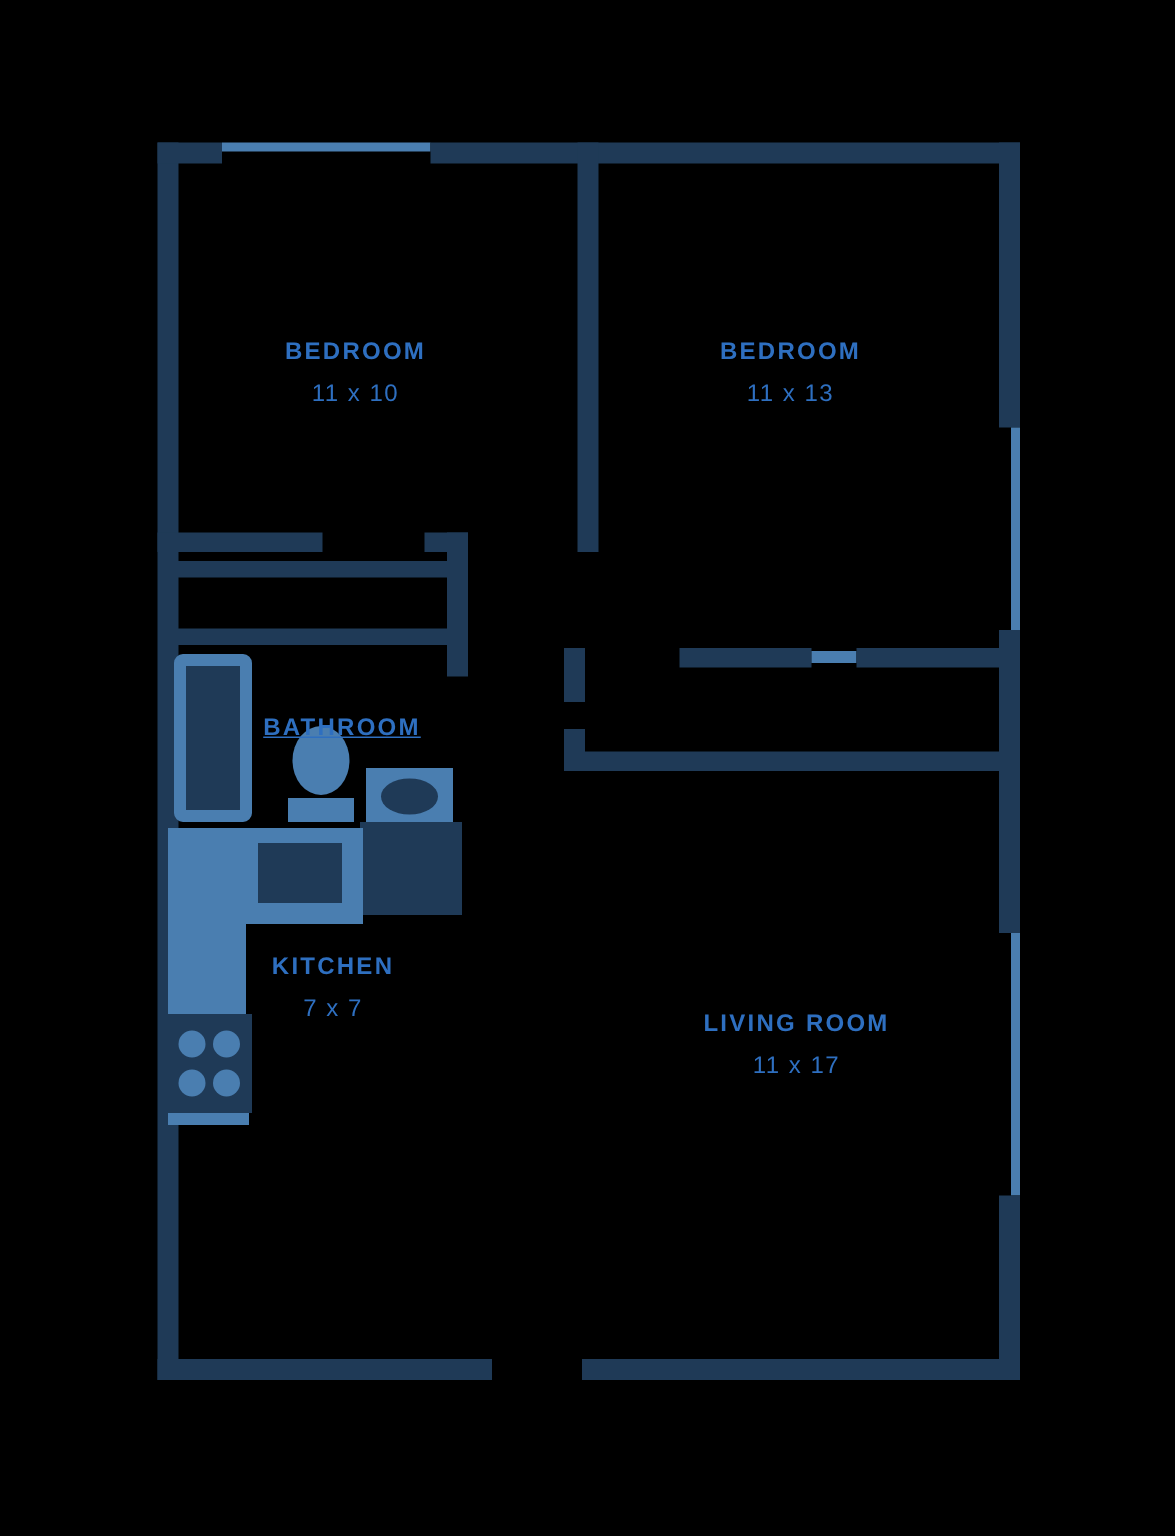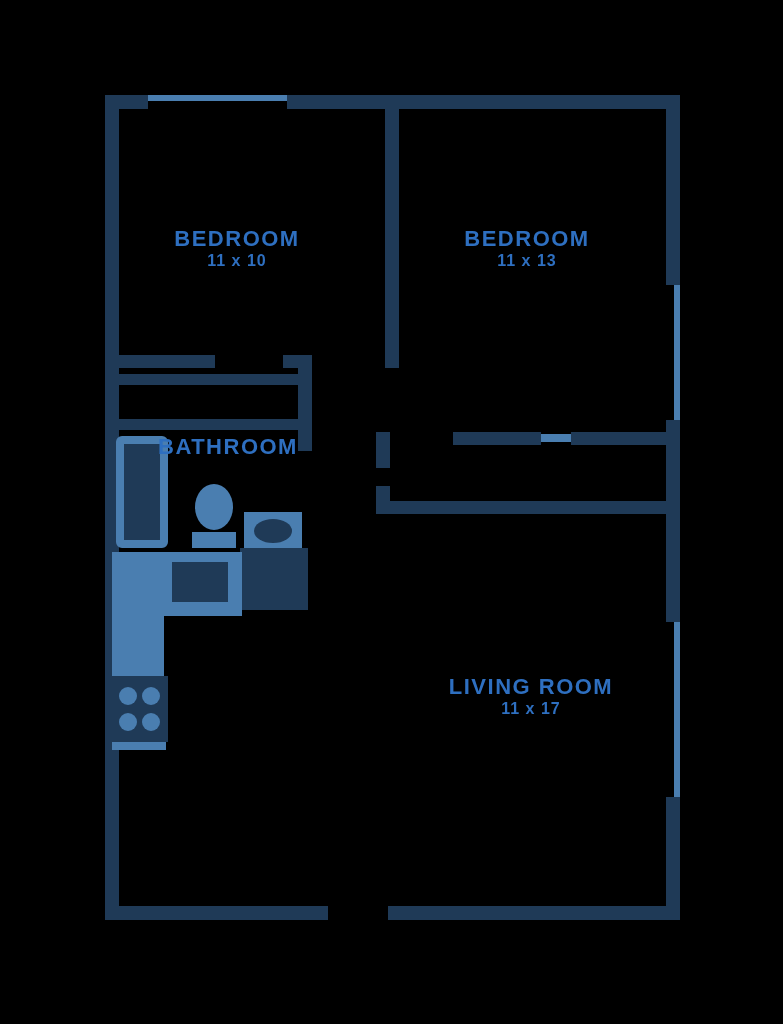--- a/index.html
+++ b/index.html
@@ -22,24 +22,24 @@
   .tub{
     position:absolute;border:8px solid var(--fixture);
     background:var(--wall);border-radius:6px;
   }
   .round{border-radius:50%;}
   .room-label{
     position:absolute;transform:translateX(-50%);
     text-align:center;color:var(--label);white-space:nowrap;
   }
   .room-name{
-    font-size:22px;font-weight:bold;letter-spacing:1.5px;
+    font-size:16px;font-weight:bold;letter-spacing:1.5px;
   }
   .room-dims{
-    font-size:16px;font-weight:bold;letter-spacing:1px;margin-top:0;
+    font-size:16px;font-weight:normal;letter-spacing:1px;margin-top:10px;
   }
 </style>
 </head>
 <body>
 
 <div class="canvas">
 
   <div class="wall" style="left:105px;top:95px;width:14px;height:825px;"></div>
 
   <div class="wall" style="left:105px;top:95px;width:43px;height:14px;"></div>
@@ -93,23 +93,27 @@
   <div class="room-label" style="left:237px;top:226px;">
     <div class="room-name">BEDROOM</div>
     <div class="room-dims">11 x 10</div>
   </div>
 
   <div class="room-label" style="left:527px;top:226px;">
     <div class="room-name">BEDROOM</div>
     <div class="room-dims">11 x 13</div>
   </div>
 
-  <div class="room-label" style="left:228px;top:434px;">
+  <div class="room-label" style="left:228px;top:477px;text-decoration:underline;">
     <div class="room-name">BATHROOM</div>
   </div>
 
+  <div class="room-label" style="left:222px;top:636px;">
+    <div class="room-name">KITCHEN</div>
+    <div class="room-dims">7 x 7</div>
+  </div>
 
   <div class="room-label" style="left:531px;top:674px;">
     <div class="room-name">LIVING ROOM</div>
     <div class="room-dims">11 x 17</div>
   </div>
 
 </div>
 
 </body></html>

